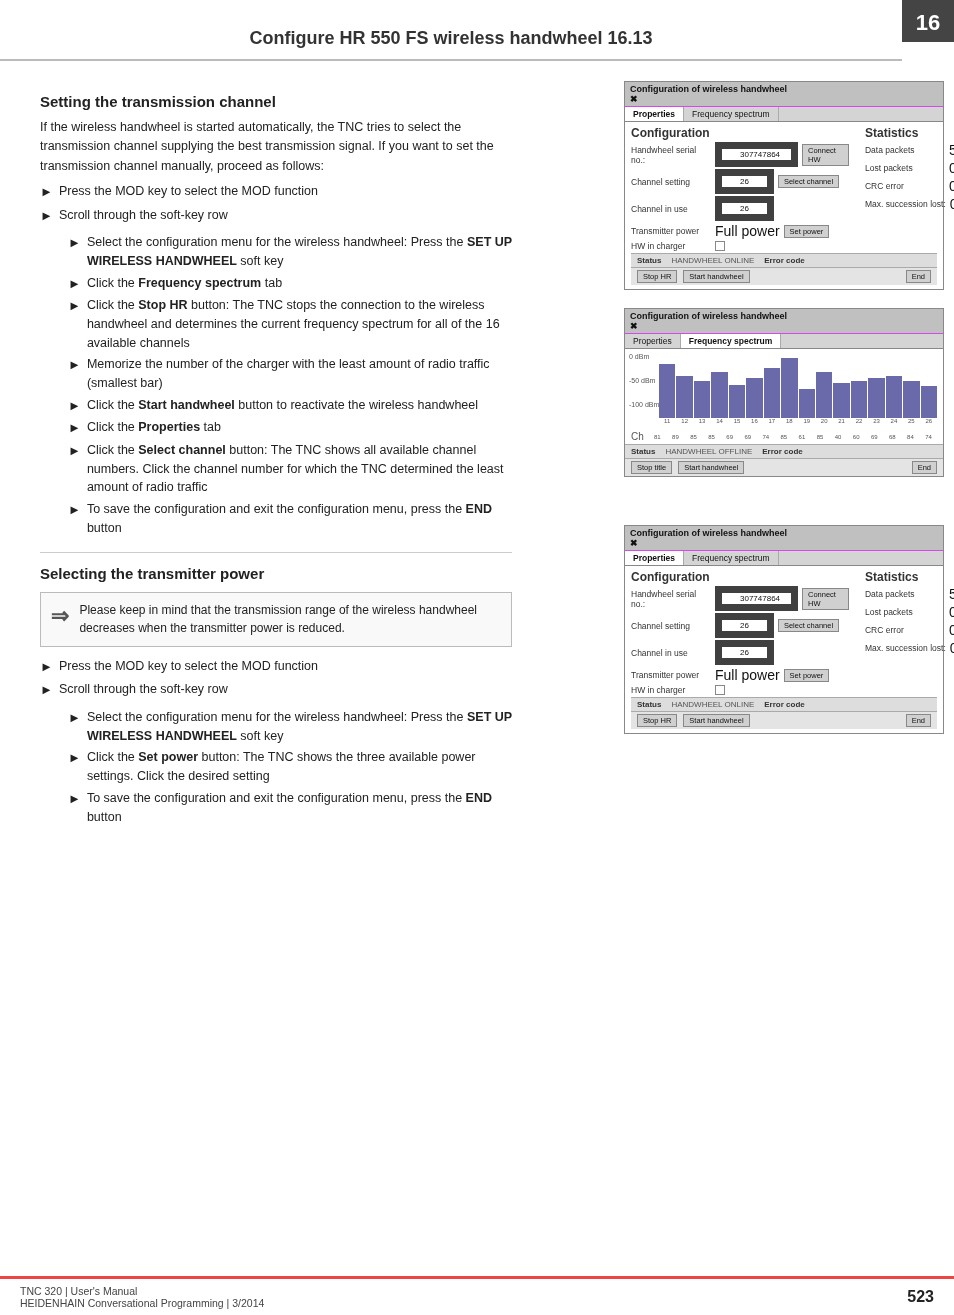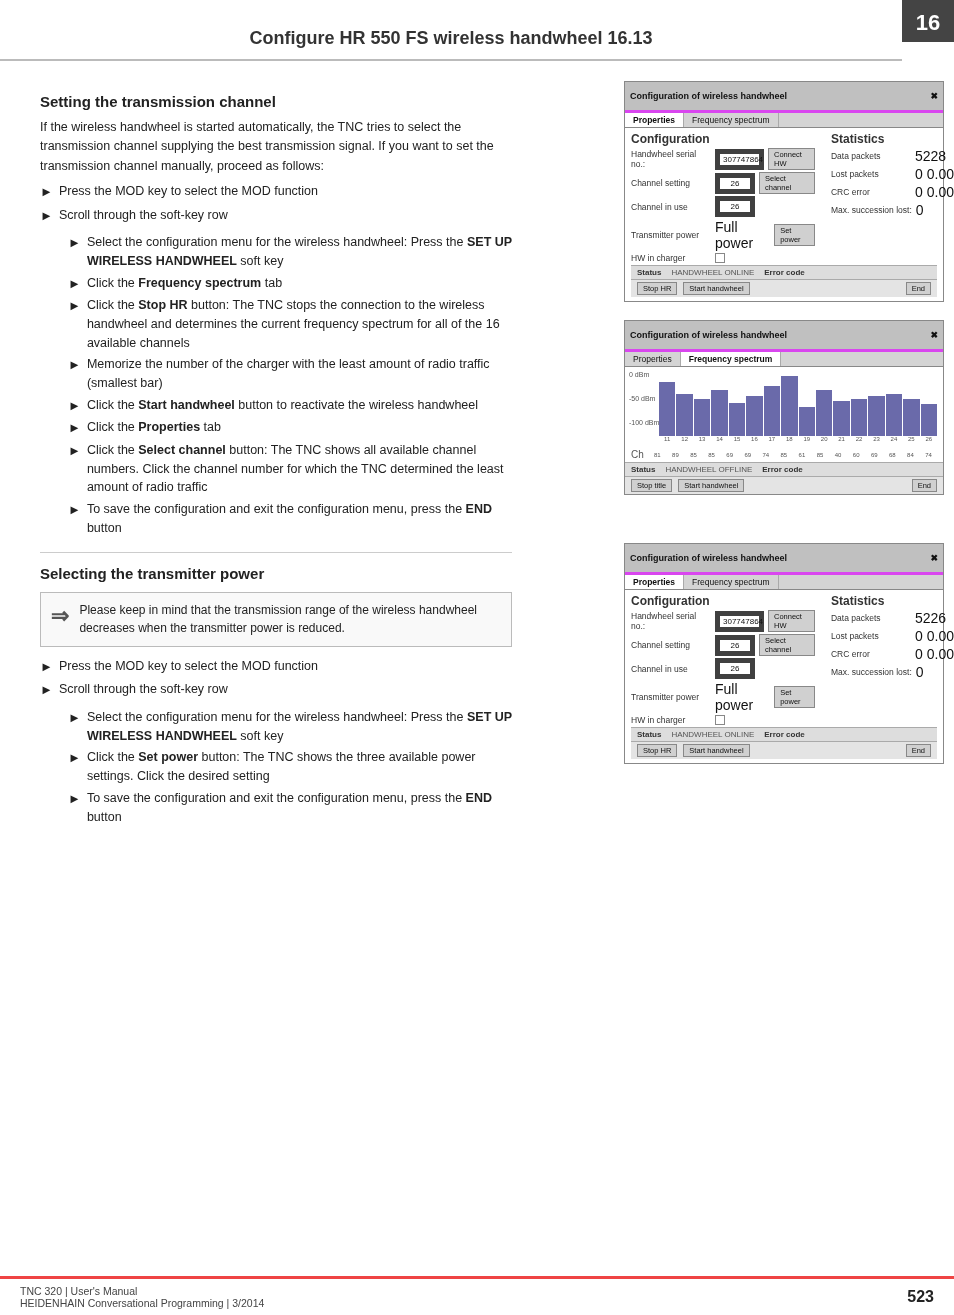--- a/index.html
+++ b/index.html
@@ -149,26 +149,27 @@
     .screenshot-box {
       width: 320px;
       border: 1px solid #888;
       background: #e8e8e8;
       font-size: 9px;
       color: #111;
       margin-bottom: 2px;
     }
     .screenshot-titlebar {
       background: #c0c0c0;
-      border-bottom: 3px solid #d946ef;
-      padding: 9px 5px;
+      border-bottom: 1px solid #d946ef;
+      padding: 2px 5px;
       font-size: 9px;
       font-weight: bold;
       display: flex;
       justify-content: space-between;
+      flex-direction: column;
     }
     .screenshot-tabs {
       display: flex;
       flex-direction: row;
       border-bottom: 1px solid #888;
       background: #d4d4d4;
     }
     .screenshot-tab {
       padding: 2px 8px;
       font-size: 8.5px;
@@ -194,25 +195,24 @@
       min-width: 80px;
       font-size: 8.5px;
       color: #333;
     }
     .ss-value {
       font-size: 14px;
       color: #111;
     }
     .ss-input {
       background: #fff;
-      border: 5px solid #404040;
+      border: 7px solid #404040;
       font-size: 8px;
-      padding: 1px 3px;
+      padding: 1px 18px;
       min-width: 40px;
-      text-align: center;
     }
     .ss-btn {
       background: #d0d0d0;
       border: 1px solid #888;
       font-size: 7.5px;
       padding: 1px 5px;
       cursor: default;
     }
     .ss-section {
       display: flex;

